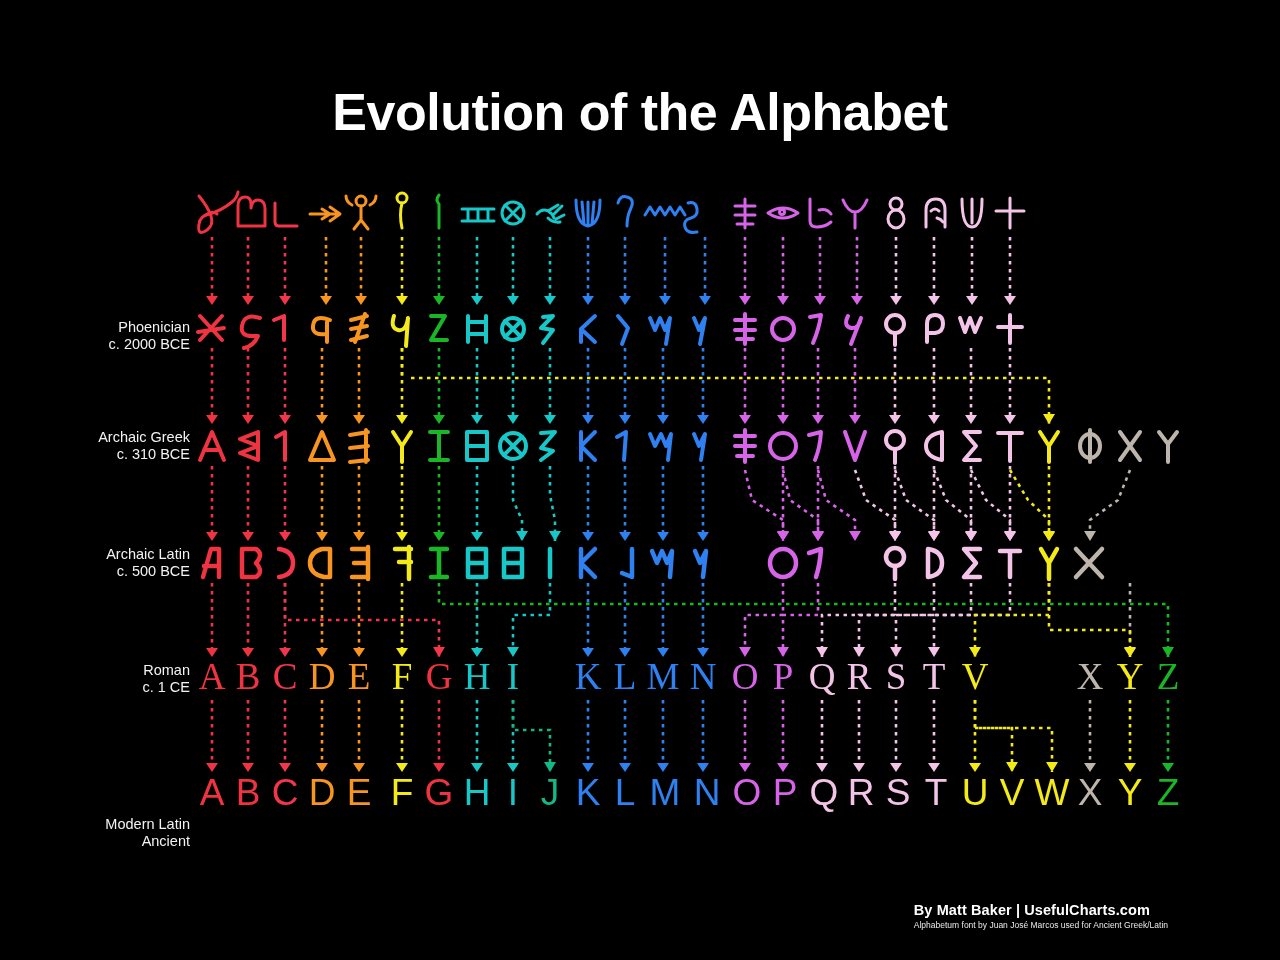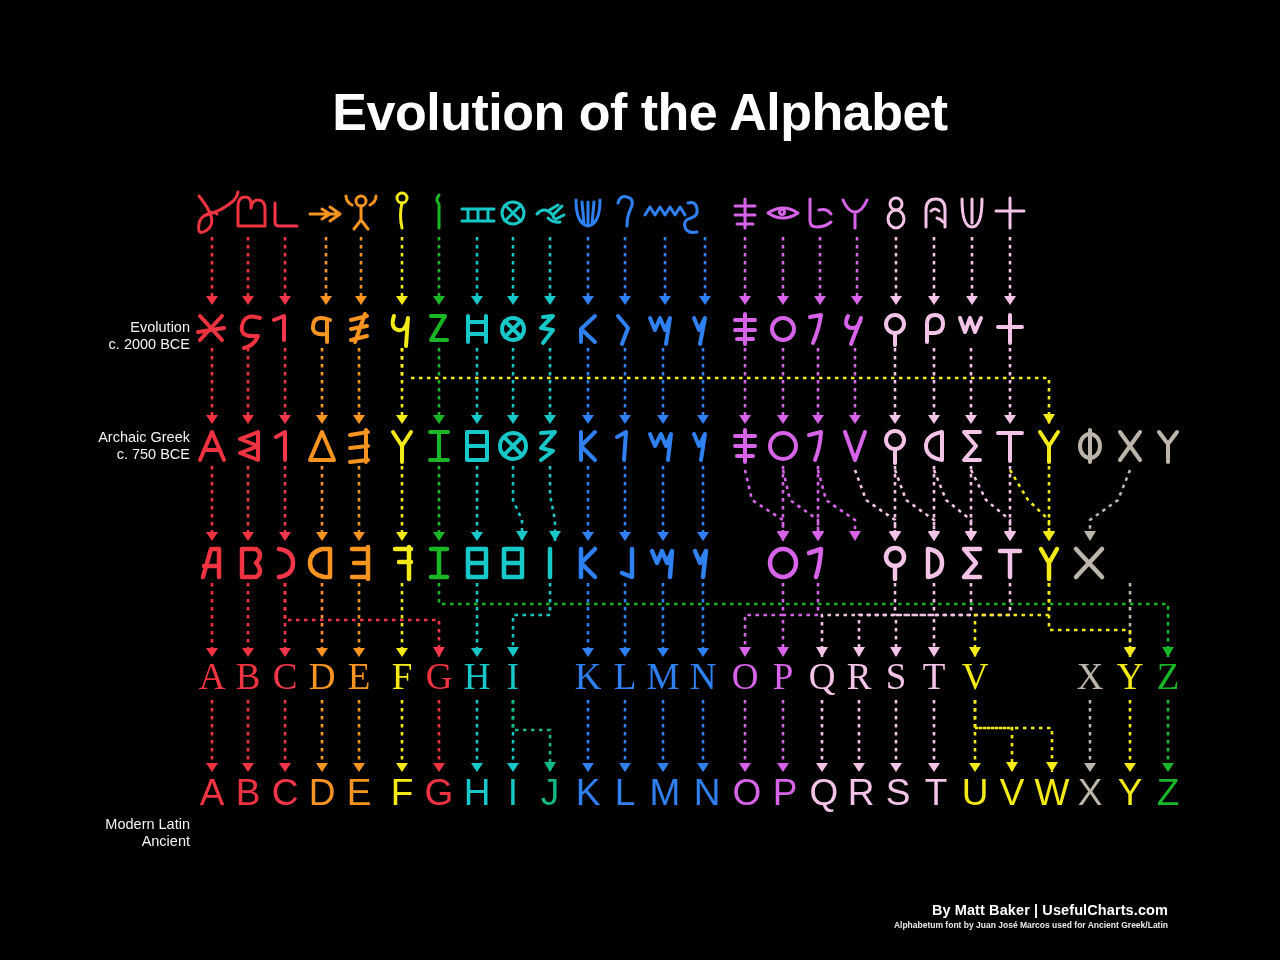--- a/index.html
+++ b/index.html
@@ -29,39 +29,47 @@
     position:absolute;text-align:center;
     white-space:nowrap;
   }
   .roman{font-family:"Liberation Serif","DejaVu Serif",serif;font-size:37px;line-height:1;}
   .modern{font-family:"Liberation Sans","DejaVu Sans",sans-serif;font-size:37px;line-height:1;font-weight:400;}
 
   
   #arrows{position:absolute;left:0;top:0;width:1280px;height:960px;pointer-events:none;}
 
   .credit{
-    position:absolute;right:16px;bottom:30px;text-align:right;
+    position:absolute;right:16px;bottom:30px;
   }
   .credit .c1{font-size:14.5px;font-weight:bold;color:#ffffff;letter-spacing:0.1px;}
-  .credit .c2{font-size:8.5px;font-weight:bold;color:#eaeaea;margin-top:2px;}
+  .credit .c2{font-size:8.5px;font-weight:normal;color:#eaeaea;margin-top:2px;}
 </style>
 </head>
 <body>
 
 <div id="stage">
 
   <div class="title">Evolution of the Alphabet</div>
 
   <div class="rowlabel" style="top:319px">
-    <span>Evolution</span>
+    <span>Phoenician</span>
     <span class="l2">c. 2000 BCE</span>
   </div>
   <div class="rowlabel" style="top:429px">
     <span>Archaic Greek</span>
-    <span class="l2">c. 750 BCE</span>
+    <span class="l2">c. 310 BCE</span>
+  </div>
+  <div class="rowlabel" style="top:546px">
+    <span>Archaic Latin</span>
+    <span class="l2">c. 500 BCE</span>
+  </div>
+  <div class="rowlabel" style="top:662px">
+    <span>Roman</span>
+    <span class="l2">c. 1 CE</span>
   </div>
   <div class="rowlabel" style="top:816px">
     <span>Modern Latin</span>
     <span class="l2">Ancient</span>
   </div>
 
   <svg id="arrows" viewBox="0 0 1280 960">
     <defs></defs>
     <g id="arrow-group">
         <path d="M212 237 L212 297" stroke="#ef3340" stroke-width="2.6" stroke-dasharray="3.5 4.5" fill="none"></path>

